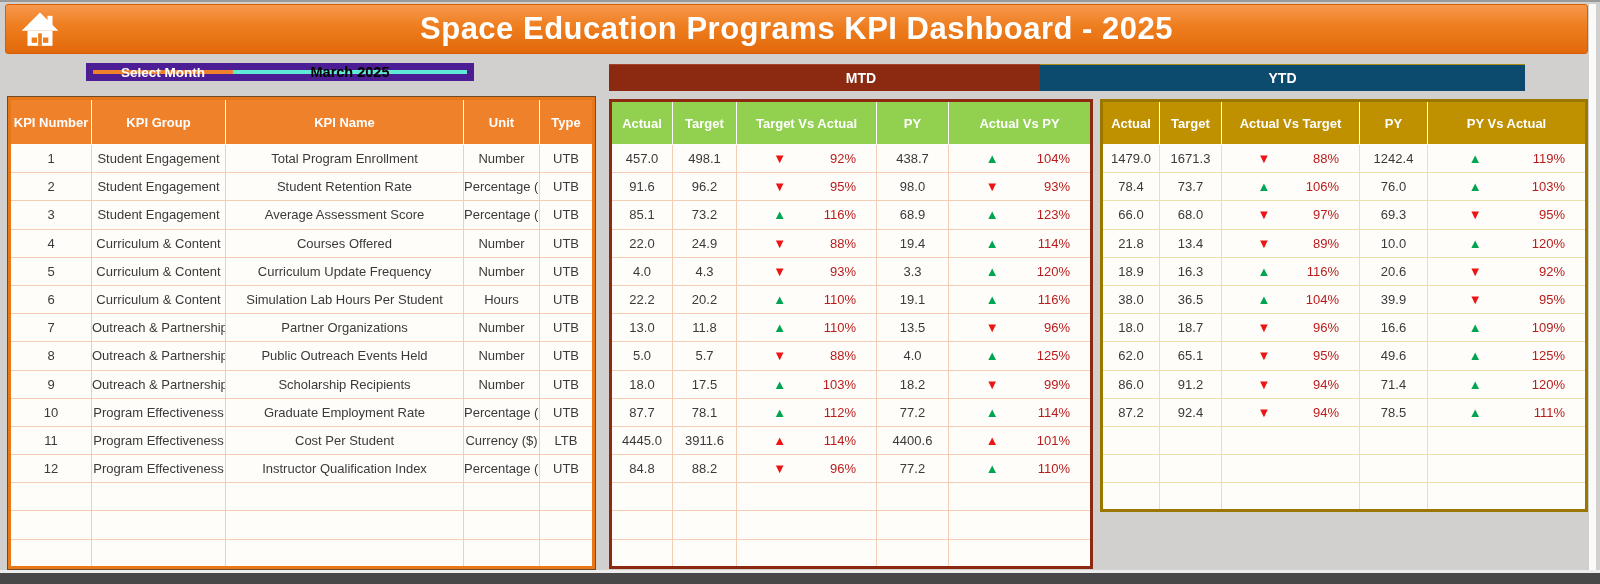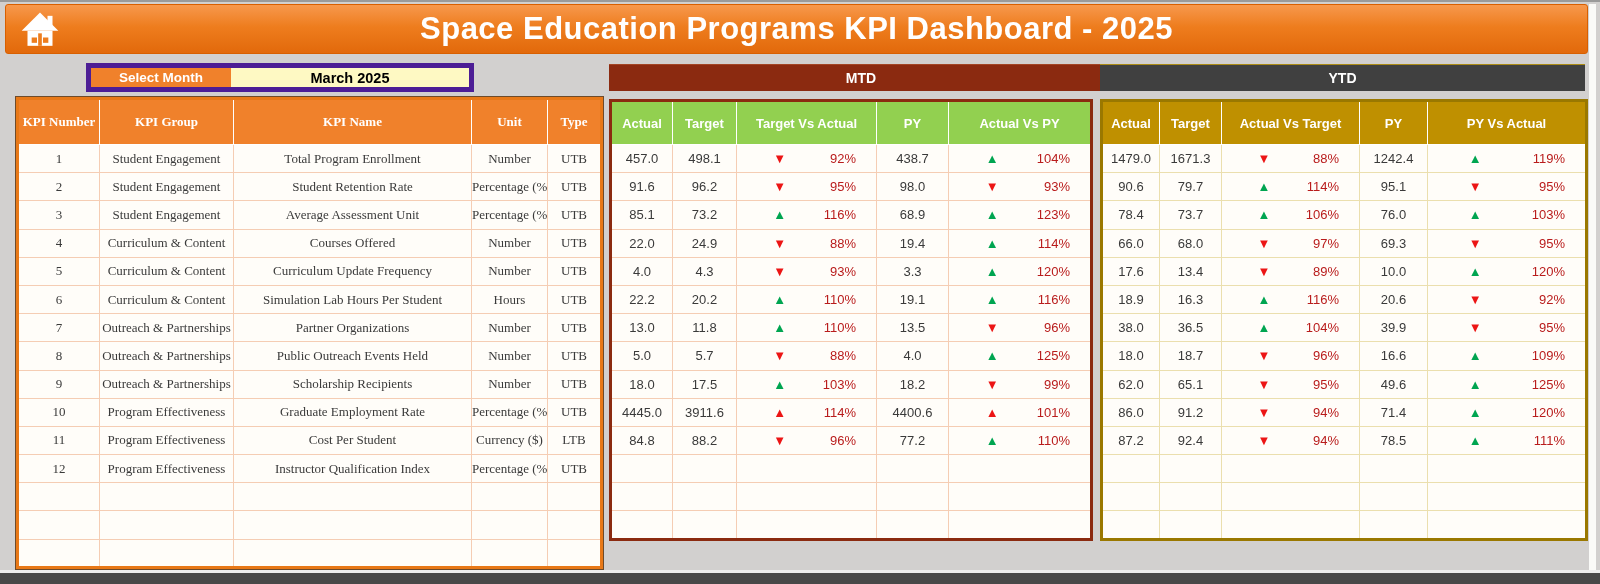--- a/index.html
+++ b/index.html
@@ -18,44 +18,44 @@
     border:1px solid #D85F00; border-radius:3px; box-sizing:border-box;
   }
   .banner-title {
     position:absolute; left:0; right:0; top:0; height:56px; line-height:48px;
     text-align:center; color:#ffffff; font-size:31px; font-weight:700;
     letter-spacing:0.5px;
   }
   .home-btn { position:absolute; left:14px; top:5px; width:40px; height:40px; cursor:pointer; }
   
   .select-month {
-    position:absolute; left:86px; top:61px; width:388px; height:29px;
-    display:flex; border:5px solid #4c1d95; background:#fef9c3; box-sizing:border-box;
+    position:absolute; left:86px; top:61px; width:388px; height:18px;
+    display:flex; border:7px solid #4c1d95; background:#5eead4; box-sizing:border-box;
   }
   .sm-label {
     width:140px; background:#F0812B; color:#fff; font-weight:700; font-size:13.5px;
     display:flex; align-items:center; justify-content:center;
   }
   .sm-value {
     flex:1; display:flex; align-items:center; justify-content:center;
     color:#000; font-weight:700; font-size:14.5px; cursor:pointer;border-radius:13px;
   }
   
   .band {
     position:absolute; top:62px; height:27px; color:#fff; font-weight:700; font-size:14px;
     display:flex; align-items:center; justify-content:center; box-sizing:border-box;
   }
   .band-mtd { left:609px; width:504px; background:#8B2A10; border-top:1px solid #a34524; }
-  .band-ytd { left:1100px; width:485px; background:#404040; border-top:1px solid #ab8a14; }
+  .band-ytd { left:1040px; width:485px; background:#0c4a6e; border-top:1px solid #ab8a14; }
   
   table {
     border-collapse:collapse; table-layout:fixed; position:absolute;
     background:#FFFDF9; box-sizing:content-box;
   }
-  .tbl-left { left:16px;    top:95px; width:584px; border:3px solid #E87817; outline:1px solid #6E4B2A;font-family:Liberation Serif, serif; }
+  .tbl-left { left:8px;    top:95px; width:584px; border:3px solid #E87817; outline:1px solid #6E4B2A; }
   .tbl-mtd  { left:609px;  top:97px; width:481px; border:3px solid #8B2A10; }
   .tbl-ytd  { left:1100px; top:97px; width:485px; border:3px solid #9A7800; }
   th {
     color:#fff; font-weight:700; font-size:13px; text-align:center;
     padding:0 2px; overflow:hidden;
   }
   .tbl-left thead tr { height:46px; }
   .tbl-mtd thead tr, .tbl-ytd thead tr { height:44px;margin-top:39px; }
   .tbl-left th { background:#F0812B; border:1.5px solid #fff; }
   .tbl-mtd  th { background:#92D050; border:1.5px solid #fff; }
@@ -130,21 +130,21 @@
       <tr>
         <td>2</td>
         <td>Student Engagement</td>
         <td>Student Retention Rate</td>
         <td>Percentage (%)</td>
         <td>UTB</td>
       </tr>
       <tr>
         <td>3</td>
         <td>Student Engagement</td>
-        <td>Average Assessment Unit</td>
+        <td>Average Assessment Score</td>
         <td>Percentage (%)</td>
         <td>UTB</td>
       </tr>
       <tr>
         <td>4</td>
         <td>Curriculum &amp; Content</td>
         <td>Courses Offered</td>
         <td>Number</td>
         <td>UTB</td>
       </tr>
@@ -393,20 +393,37 @@
         </td>
         <td>18.2</td>
         <td>
           <div class="vs">
             <span class="arrow c-red">▼</span>
             <span class="pct">99%</span>
           </div>
         </td>
       </tr>
       <tr>
+        <td>87.7</td>
+        <td>78.1</td>
+        <td>
+          <div class="vs">
+            <span class="arrow c-green">▲</span>
+            <span class="pct">112%</span>
+          </div>
+        </td>
+        <td>77.2</td>
+        <td>
+          <div class="vs">
+            <span class="arrow c-green">▲</span>
+            <span class="pct">114%</span>
+          </div>
+        </td>
+      </tr>
+      <tr>
         <td>4445.0</td>
         <td>3911.6</td>
         <td>
           <div class="vs">
             <span class="arrow c-red">▲</span>
             <span class="pct">114%</span>
           </div>
         </td>
         <td>4400.6</td>
         <td>
@@ -486,37 +503,20 @@
         </td>
         <td>1242.4</td>
         <td>
           <div class="vs">
             <span class="arrow c-green">▲</span>
             <span class="pct">119%</span>
           </div>
         </td>
       </tr>
       <tr>
-        <td>90.6</td>
-        <td>79.7</td>
-        <td>
-          <div class="vs">
-            <span class="arrow c-green">▲</span>
-            <span class="pct">114%</span>
-          </div>
-        </td>
-        <td>95.1</td>
-        <td>
-          <div class="vs">
-            <span class="arrow c-red">▼</span>
-            <span class="pct">95%</span>
-          </div>
-        </td>
-      </tr>
-      <tr>
         <td>78.4</td>
         <td>73.7</td>
         <td>
           <div class="vs">
             <span class="arrow c-green">▲</span>
             <span class="pct">106%</span>
           </div>
         </td>
         <td>76.0</td>
         <td>
@@ -537,21 +537,21 @@
         </td>
         <td>69.3</td>
         <td>
           <div class="vs">
             <span class="arrow c-red">▼</span>
             <span class="pct">95%</span>
           </div>
         </td>
       </tr>
       <tr>
-        <td>17.6</td>
+        <td>21.8</td>
         <td>13.4</td>
         <td>
           <div class="vs">
             <span class="arrow c-red">▼</span>
             <span class="pct">89%</span>
           </div>
         </td>
         <td>10.0</td>
         <td>
           <div class="vs">

